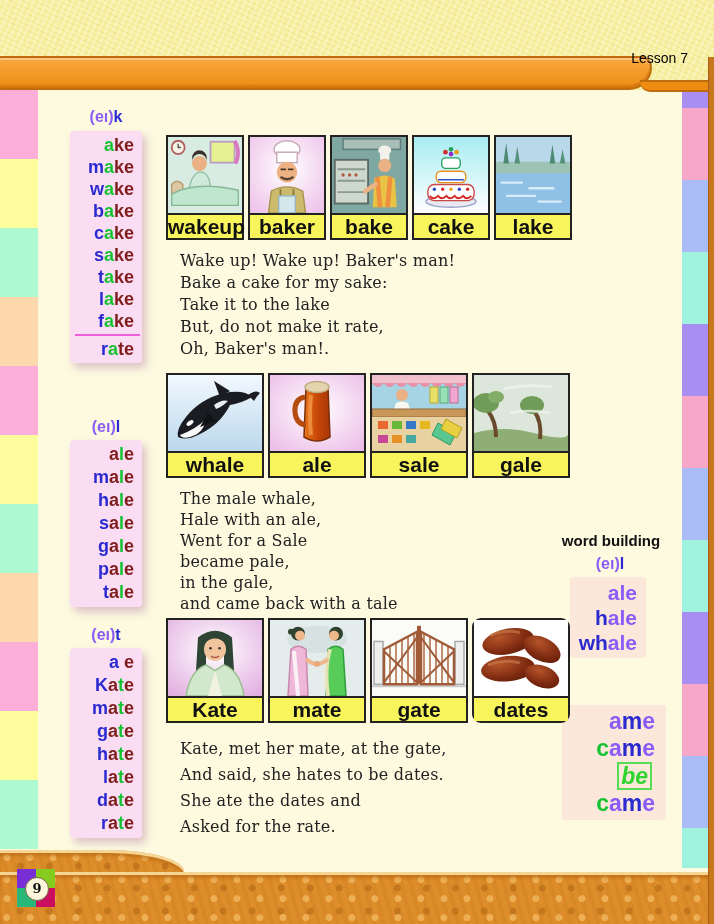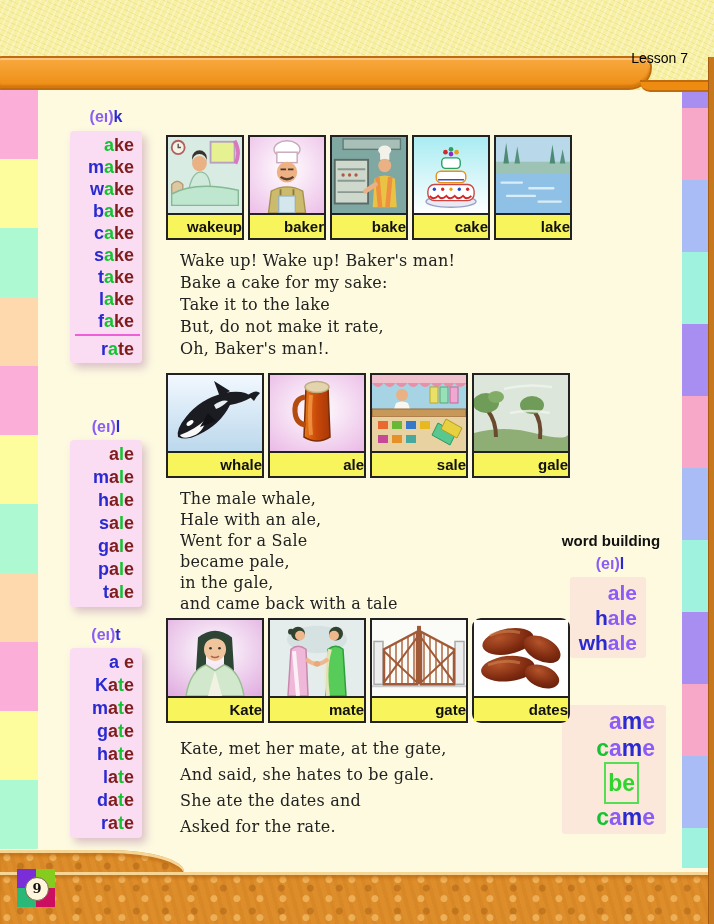--- a/index.html
+++ b/index.html
@@ -24,28 +24,28 @@
   .lesson-label{position:absolute;left:608px;top:50px;width:80px;z-index:4;text-align:right;
     font-size:14px;color:#000;}
   
   .ph-heading{position:absolute;z-index:4;text-align:center;font-weight:bold;font-size:16px;}
   .wl-box{position:absolute;z-index:4;background:#fbddf3;border-radius:4px;
     box-shadow:4px 5px 8px rgba(170,110,160,.4);padding:3px 0;}
   .wl-box .word-row{font-weight:bold;font-size:18px;line-height:22px;text-align:right;padding-right:8px;}
   .wl-box.lh23 .word-row{line-height:23px;}
   .wl-divider{height:2px;background:#ef5fd8;margin:2px 2px 2px 5px;}
   .seg-b{color:#2a2ad0}.seg-m{color:#7f1d1d}.seg-g{color:#15c332}.seg-r{color:#8b5cf6}
-  .seg-gb{color:#2fd42f;border:2px solid #55dd55;padding:7px 2px;margin-right:16px;display:inline-block;line-height:1.05;}
+  .seg-gb{color:#2fd42f;border:2px solid #55dd55;padding:0 2px;margin-right:3px;display:inline-block;line-height:1.05;font-style:italic;}
   
   .strip{position:absolute;display:flex;gap:4px;z-index:4;}
   .cell{border:2px solid #222;background:#fff;}
   .pic{display:block;overflow:hidden;}
   .pic svg{display:block;}
-  .lbl{height:23px;border-top:2px solid #222;background:#f8f45c;font-weight:bold;font-size:15px;
-    text-align:right;line-height:23px;color:#111;}
+  .lbl{height:23px;border-top:2px solid #222;background:#f8f45c;font-weight:bold;font-size:21px;
+    text-align:center;line-height:23px;color:#111;}
   
   .poem{position:absolute;z-index:4;font-family:"DejaVu Serif",serif;font-size:16px;color:#222;letter-spacing:.2px;}
   .poem1 .poem-line{line-height:22px;}
   .poem2 .poem-line{line-height:21px;}
   .poem3 .poem-line{line-height:26px;}
   
   .wb-title{position:absolute;z-index:4;text-align:center;font-weight:bold;font-size:15px;color:#111;}
   .wb-box{position:absolute;z-index:4;background:#fce8da;border-radius:3px;padding:3px 0;}
   .wb-box .word-row{font-weight:bold;font-size:21px;line-height:25px;text-align:right;padding-right:9px;}
   .wb-box.big .word-row{font-size:23px;line-height:27px;padding-right:11px;}
@@ -425,21 +425,21 @@
           <path d="M16 16 q14 -7 30 -3" stroke="#d89058" stroke-width="3" fill="none" opacity="0.5"></path>
           <path d="M14 46 q16 -6 32 -2" stroke="#d89058" stroke-width="3" fill="none" opacity="0.5"></path>
         </svg>
       </div>
       <div class="lbl">dates</div>
     </div>
   </div>
 
   <div class="poem poem3" style="left:180px;top:736px;">
       <div class="poem-line">Kate, met her mate, at the gate,</div>
-      <div class="poem-line">And said, she hates to be gale.</div>
+      <div class="poem-line">And said, she hates to be dates.</div>
       <div class="poem-line">She ate the dates and</div>
       <div class="poem-line">Asked for the rate.</div>
     </div>
 
   <div class="band-left band-tex"></div>
   <div class="band-main band-tex"></div>
   <div class="badge">
     <div class="sq sq-tl"></div>
     <div class="sq sq-tr"></div>
     <div class="sq sq-bl"></div>

